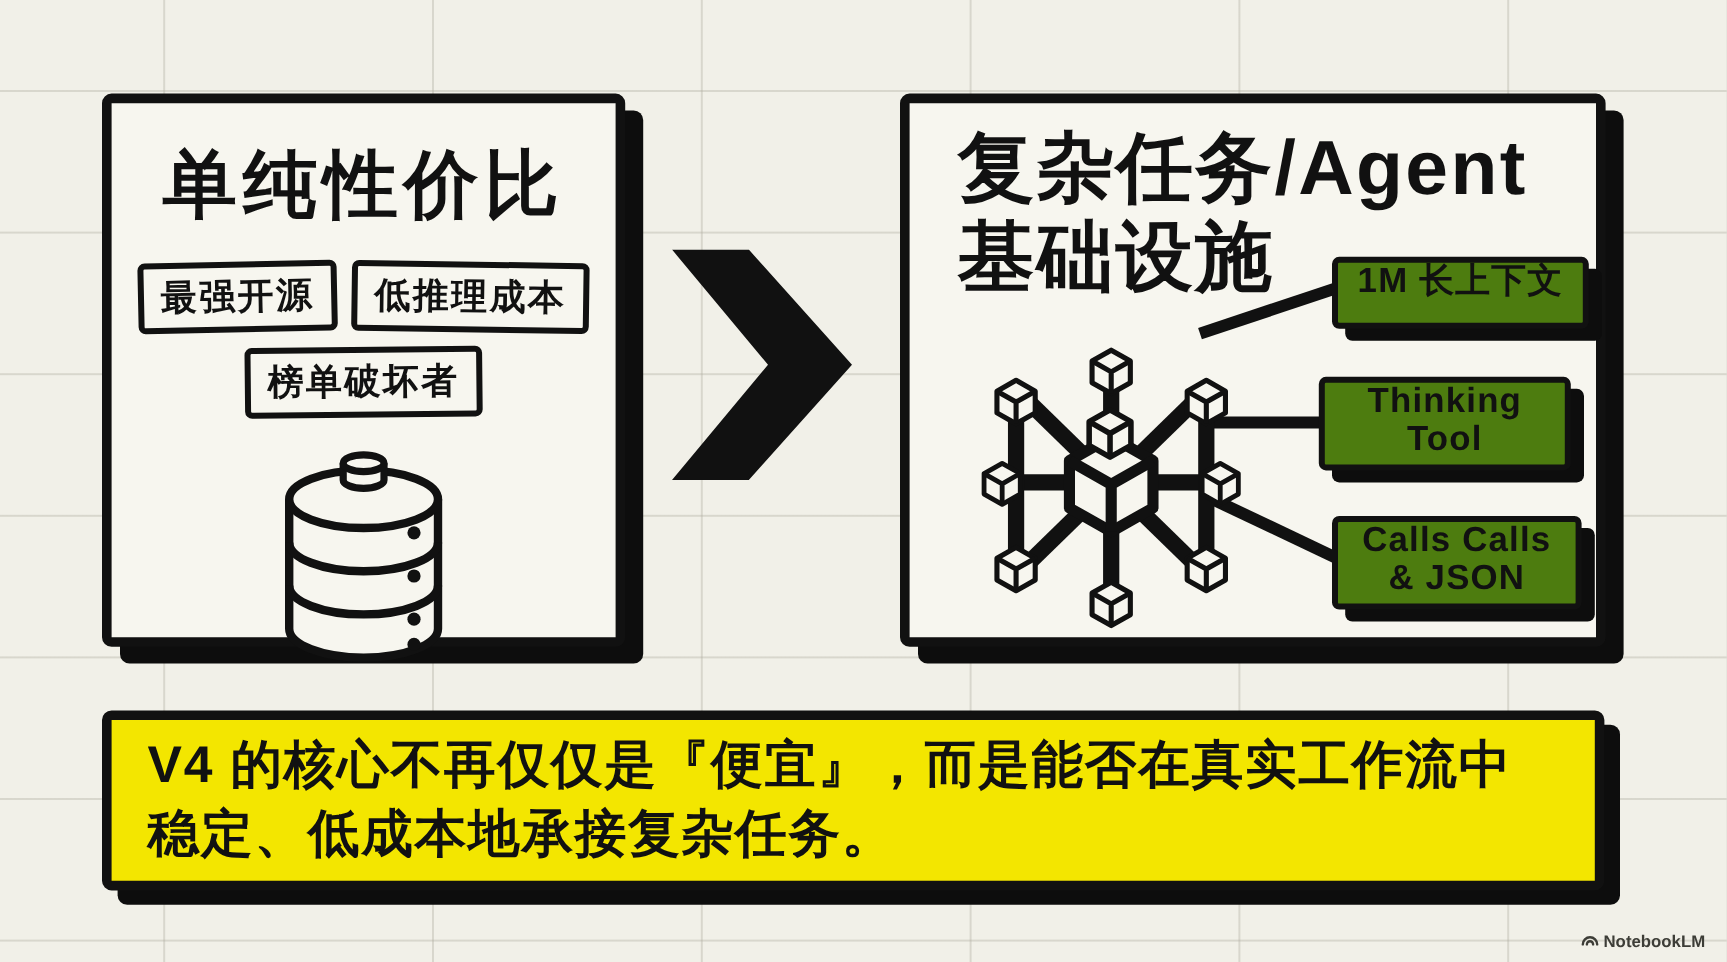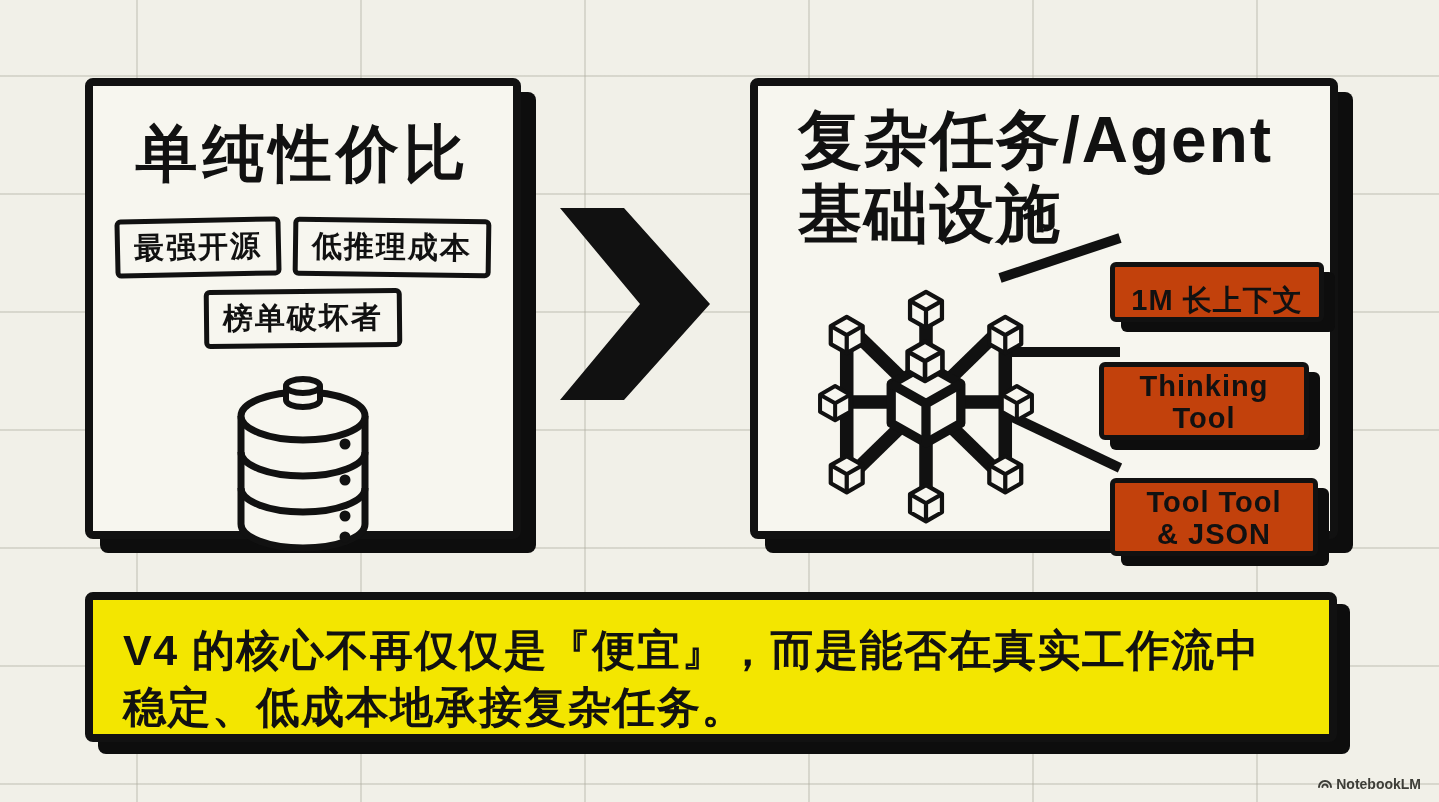--- a/index.html
+++ b/index.html
@@ -88,48 +88,47 @@
 
   .connectors {
     position: absolute;
     left: 0; top: 0;
     width: 588px; height: 461px;
     pointer-events: none;
   }
 
   .feature {
     position: absolute;
-    background: #c2410c;
+    background: #4d7c0f;
     border: 5px solid #111;
     border-radius: 6px;
     box-shadow: 11px 10px 0 #0d0d0d;
     display: flex;
     flex-direction: column;
     align-items: center;
-    justify-content: flex-end;
+    justify-content: flex-start;
     font-size: 29px;
     font-weight: 800;
     line-height: 1.1;
     letter-spacing: 1px;
     text-align: center;
-    margin-top: 48px;
   }
   .feature.f1 { left: 352px; top: 128px; width: 214px; height: 60px; }
   .feature.f2 { left: 341px; top: 228px; width: 210px; height: 78px; }
   .feature.f3 { left: 352px; top: 344px; width: 208px; height: 78px; }
 
   .banner {
     position: absolute;
     left: 85px; top: 592px;
     width: 1252px; height: 150px;
     background: #f3e600;
     border: 8px solid #111;
     border-radius: 8px;
     box-shadow: 13px 12px 0 #0d0d0d;
-    padding: 22px 28px 0 30px;
+    padding: 10px 28px 0 30px;
     font-size: 43px;
     font-weight: 800;
     line-height: 1.32;
     letter-spacing: 1.5px;
   }
 
   .footer {
     position: absolute;
     right: 18px; bottom: 10px;
     display: flex;
@@ -228,21 +227,21 @@
 
     <div class="feature f1">
       <span>1M 长上下文</span>
       <span></span>
     </div>
     <div class="feature f2">
       <span>Thinking</span>
       <span>Tool</span>
     </div>
     <div class="feature f3">
-      <span>Tool Tool</span>
+      <span>Calls Calls</span>
       <span>&amp; JSON</span>
     </div>
   </div>
 
   <div class="banner">
     <span>V4 的核心不再仅仅是『便宜』，而是能否在真实工作流中稳定、低成本地承接复杂任务。</span>
   </div>
 
   <div class="footer">
     <svg width="16" height="16" viewBox="0 0 16 16">

